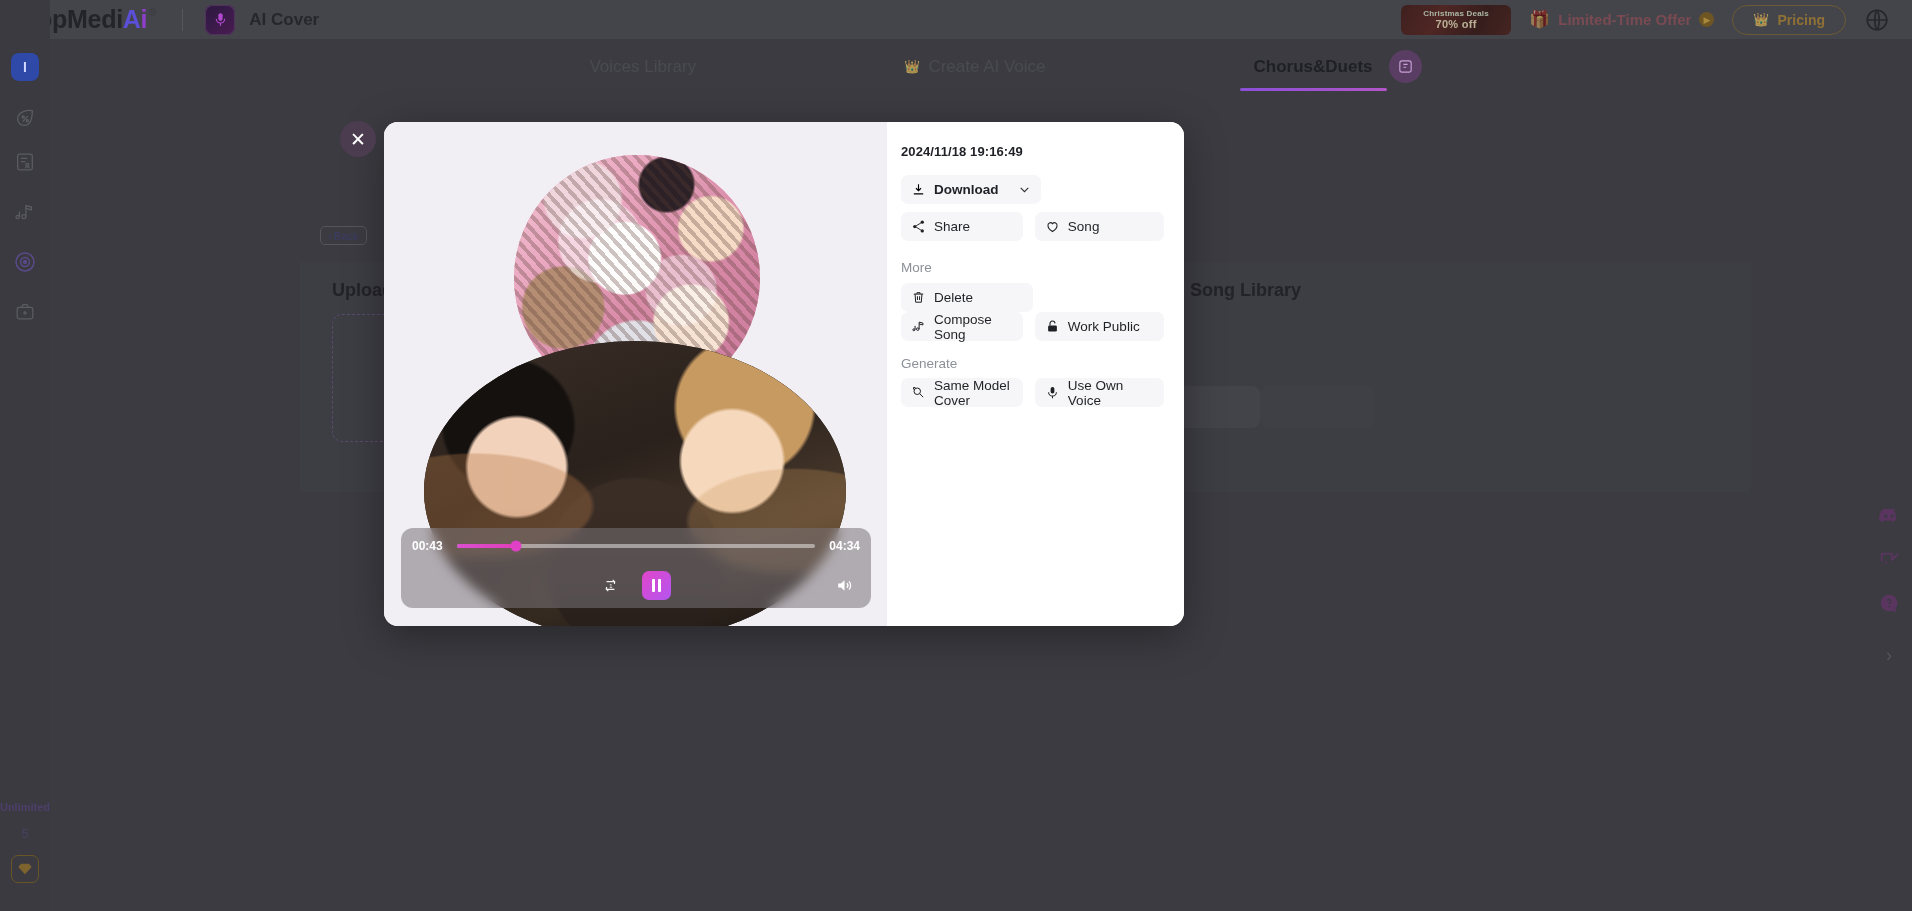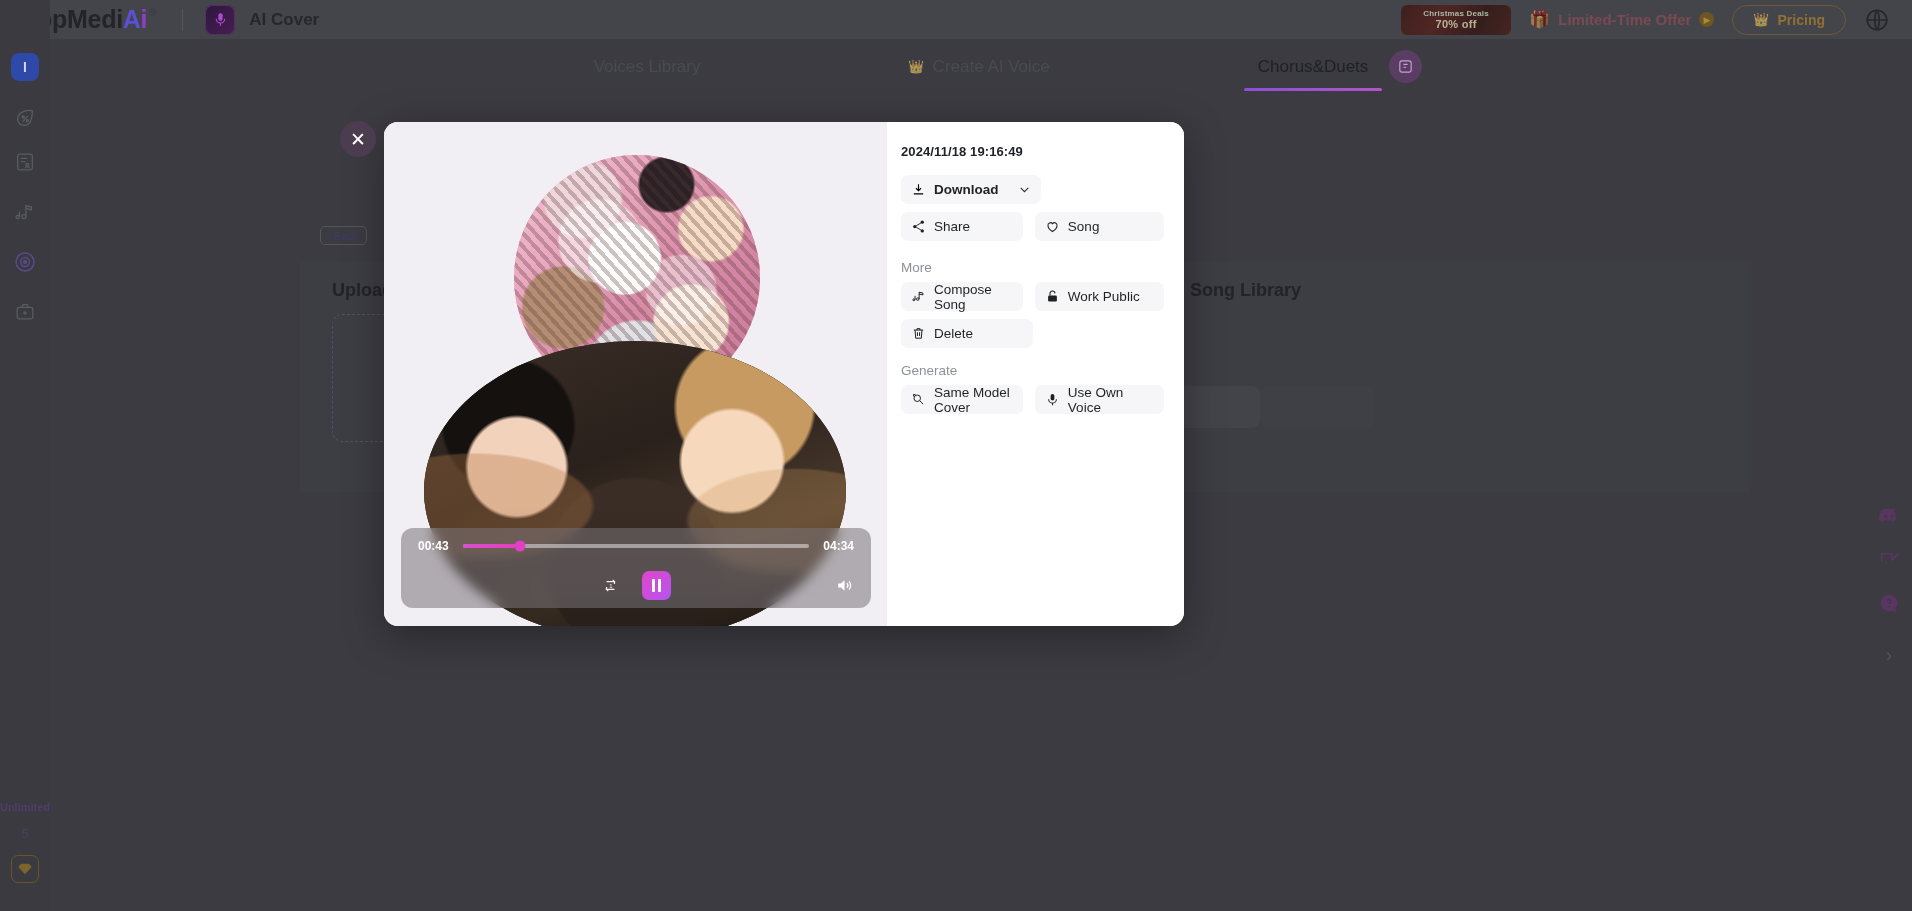--- a/index.html
+++ b/index.html
@@ -56,21 +56,21 @@
 
   
   .navbar {
     position:absolute; top:39px; left:50px; right:0; height:55px;
     display:flex; align-items:center; justify-content:center; gap:0; z-index:4;
   }
   .tab { font-size:17px; color:#4a4a52; padding:0 14px; position:relative;
          display:flex;align-items:center;gap:8px; }
   .tab.t1 { margin-right:180px; }
   .tab.t2 { margin-right:180px; }
-  .tab.active { color:#1f1f26; font-weight:400; }
+  .tab.active { color:#1f1f26; font-weight:700; }
   .tab .underline {
     position:absolute; left:0; right:0; bottom:-14px; height:3px;
     background:linear-gradient(90deg,#8b4fd8,#b355c9); border-radius:2px;
   }
   .nav-right-ico {
     position:absolute; right:490px; top:11px;
     width:33px;height:33px;border-radius:50%;
     background:#5a3d63; display:flex;align-items:center;justify-content:center;
   }
 
@@ -185,21 +185,21 @@
       radial-gradient(ellipse at 88% 60%, rgba(200,150,90,.28) 0 20%, transparent 21%),
       linear-gradient(to bottom, rgba(0,0,0,0) 55%, rgba(0,0,0,.35) 100%);
   }
 
   
   .player {
     position:absolute; left:17px; bottom:18px; width:470px; height:80px;
     border-radius:12px; background:rgba(120,115,120,.55);
     backdrop-filter: blur(6px);
   }
-  .p-row1 { display:flex; align-items:center; height:36px; padding:0 17px; }
+  .p-row1 { display:flex; align-items:center; height:36px; padding:0 11px; }
   .p-time { font-size:12px; font-weight:700; color:#ffffff; }
   .p-track {
     flex:1; height:4px; border-radius:2px; background:rgba(255,255,255,.45);
     margin:0 14px; position:relative;
   }
   .p-fill { position:absolute; left:0; top:0; bottom:0; width:16.5%;
             border-radius:2px; background:linear-gradient(90deg,#d94fd0,#e23fb8); }
   .p-knob { position:absolute; left:16.5%; top:50%; transform:translate(-50%,-50%);
             width:11px;height:11px;border-radius:50%;background:#e040c6; }
   .p-row2 { display:flex; align-items:center; justify-content:center; height:42px; position:relative; }
@@ -483,20 +483,30 @@
           <span class="ico">
             <svg width="15" height="15" viewBox="0 0 24 24" fill="none" stroke="currentColor" stroke-width="1.7">
                 <path d="M12 20s-7.2-4.6-7.2-9.4A4 4 0 0 1 12 7.6a4 4 0 0 1 7.2 3C19.2 15.4 12 20 12 20Z"></path>
               </svg>
           </span>
           <span>Song</span>
         </div>
       </div>
 
       <div class="mr-sect">More</div>
+      <div class="mr-row">
+        <div class="mr-btn w1">
+          <span class="ico">
+            <svg width="15" height="15" viewBox="0 0 24 24" fill="none" stroke="currentColor" stroke-width="1.6">
+                <path d="M4.5 6.5h15M9.5 6.5V4.3h5v2.2M6.5 6.5l1 13h9l1-13M10.3 10v6M13.7 10v6"></path>
+              </svg>
+          </span>
+          <span>Delete</span>
+        </div>
+      </div>
       <div class="mr-row" style="margin-top:0">
         <div class="mr-btn w1">
           <span class="ico">
             <svg width="15" height="15" viewBox="0 0 24 24" fill="none" stroke="currentColor" stroke-width="1.6">
                 <path d="M13 16V5l6 1.5v3L13 8"></path>
                 <circle cx="10.8" cy="16.2" r="2"></circle>
                 <path d="M6.5 11v6"></path>
                 <circle cx="4.6" cy="17.2" r="1.6"></circle>
               </svg>
           </span>
@@ -505,30 +515,20 @@
         <div class="mr-btn w2">
           <span class="ico">
             <svg width="15" height="15" viewBox="0 0 24 24" fill="currentColor">
                 <rect x="5" y="10.5" width="14" height="9.5" rx="2"></rect>
                 <path d="M8 10.5V7.4A4 4 0 0 1 16 7" fill="none" stroke="currentColor" stroke-width="1.8"></path>
               </svg>
           </span>
           <span>Work Public</span>
         </div>
       </div>
-      <div class="mr-row">
-        <div class="mr-btn w1">
-          <span class="ico">
-            <svg width="15" height="15" viewBox="0 0 24 24" fill="none" stroke="currentColor" stroke-width="1.6">
-                <path d="M4.5 6.5h15M9.5 6.5V4.3h5v2.2M6.5 6.5l1 13h9l1-13M10.3 10v6M13.7 10v6"></path>
-              </svg>
-          </span>
-          <span>Delete</span>
-        </div>
-      </div>
 
       <div class="mr-sect gen">Generate</div>
       <div class="mr-row" style="margin-top:0">
         <div class="mr-btn w1">
           <span class="ico">
             <svg width="15" height="15" viewBox="0 0 24 24" fill="none" stroke="currentColor" stroke-width="1.6">
                 <circle cx="10" cy="10" r="5.2"></circle>
                 <path d="M14 14l5.5 5.5M4 4h3M4 4v3"></path>
               </svg>
           </span>

